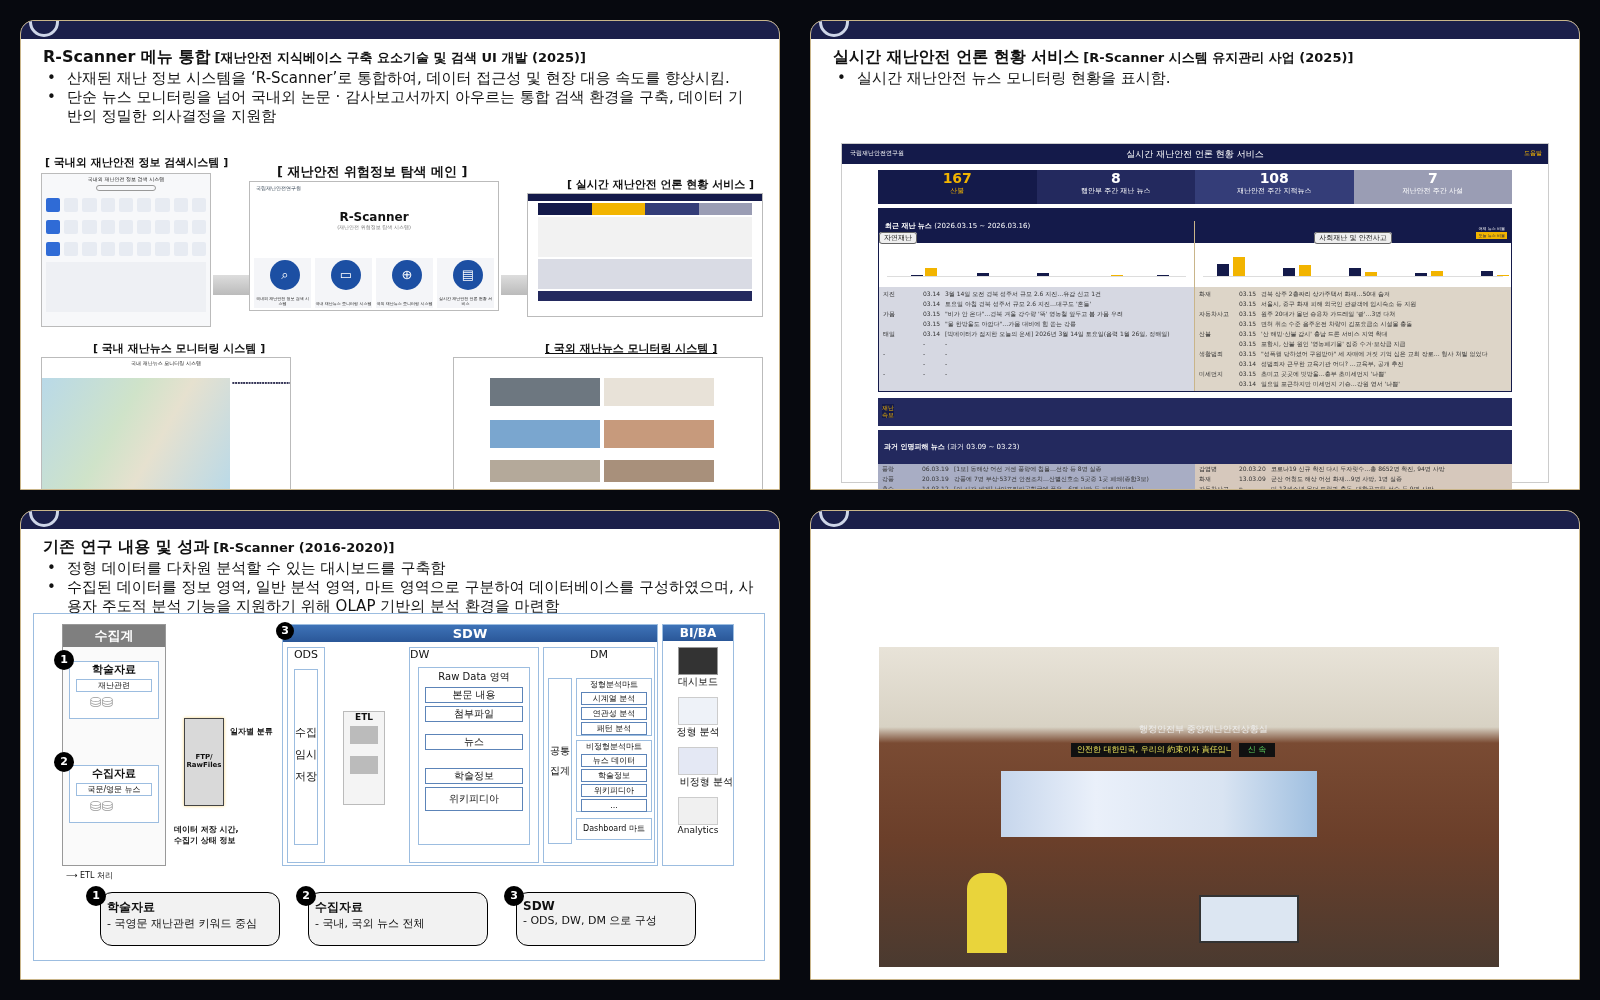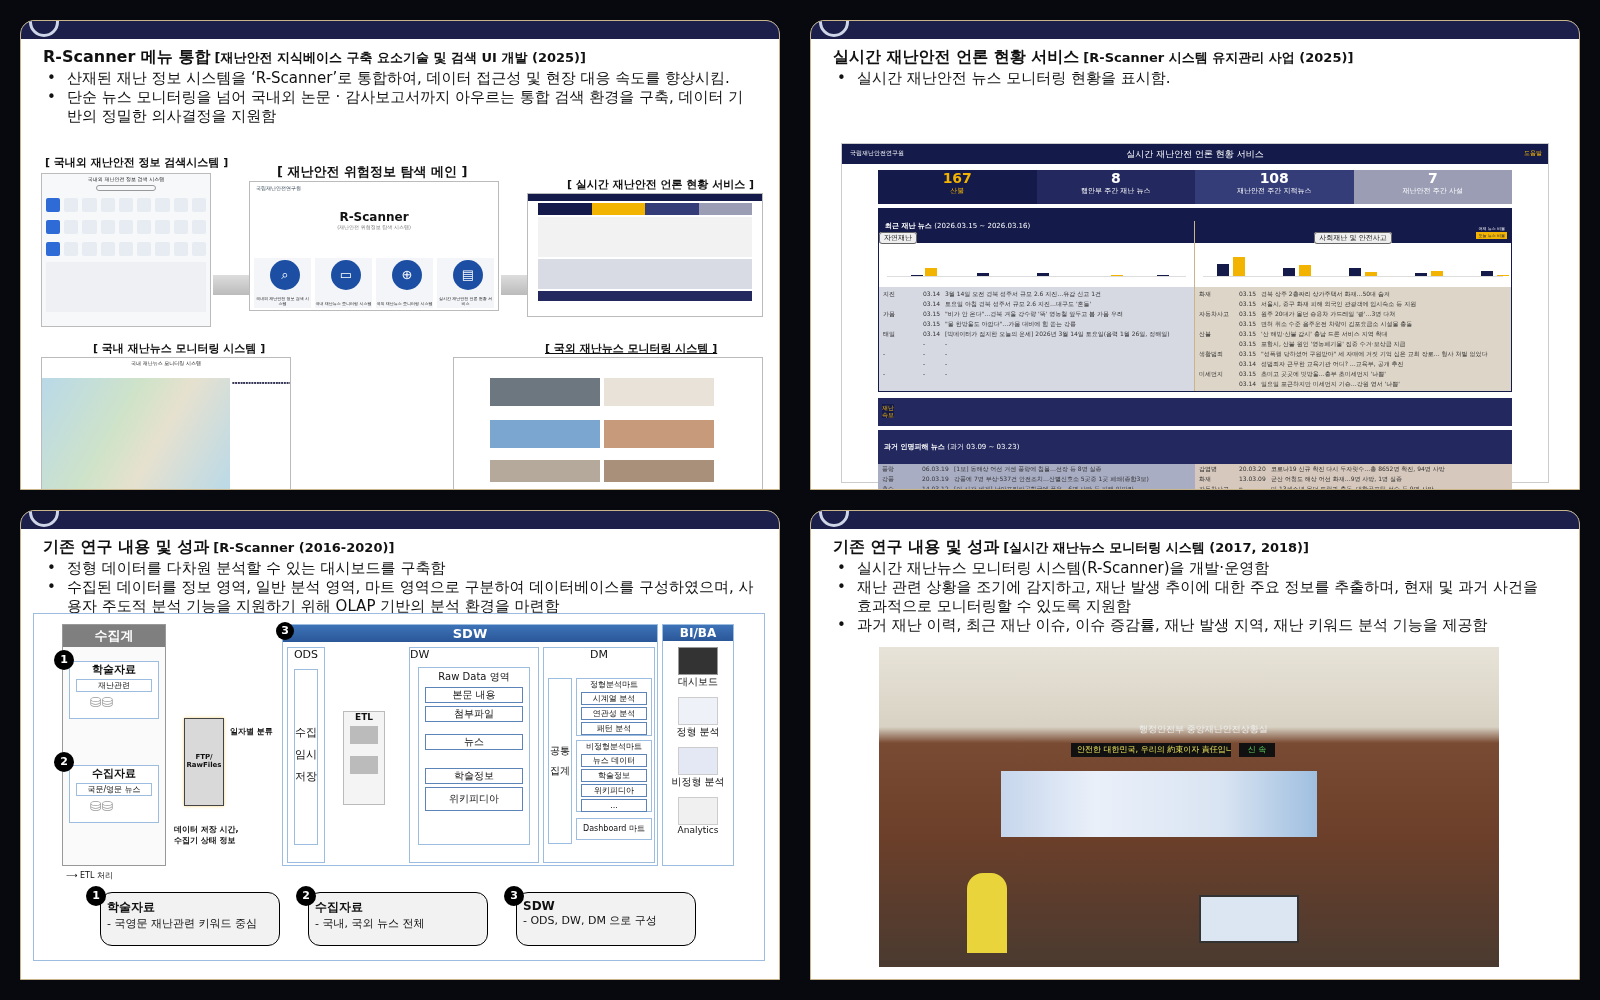--- a/index.html
+++ b/index.html
@@ -336,46 +336,40 @@
       </div>
       <span class="num" style="left:242px;top:8px;width:18px;height:18px;line-height:18px">3</span>
 
       <div style="position:absolute;left:628px;top:10px;width:72px;height:242px;border:1.5px solid #9cbde0">
         <div style="background:linear-gradient(#3e73b8,#2a5798);color:#fff;text-align:center;font-size:12px;font-weight:bold;padding:1px">BI/BA</div>
         <div style="margin:6px auto 0;width:40px;height:28px;background:#333;border:1px solid #999"></div>
         <div style="text-align:center;font-size:10px">대시보드</div>
         <div style="margin:8px auto 0;width:40px;height:28px;background:#eef2f8;border:1px solid #ccc"></div>
         <div style="text-align:center;font-size:10px">정형 분석</div>
         <div style="margin:8px auto 0;width:40px;height:28px;background:#e4e8f4;border:1px solid #ccc"></div>
-        <div style="text-align:center;font-size:10px">비정형 분석</div>
+        <div style="text-align:right;font-size:10px">비정형 분석</div>
         <div style="margin:8px auto 0;width:40px;height:28px;background:#f0f0f0;border:1px solid #ccc"></div>
         <div style="text-align:center;font-size:9px">Analytics</div>
       </div>
 
       <div class="note" style="left:66px;top:278px;width:180px;height:54px"><b>학술자료</b><span>- 국영문 재난관련 키워드 중심</span></div>
       <span class="num" style="left:52px;top:272px">1</span>
       <div class="note" style="left:274px;top:278px;width:180px;height:54px"><b>수집자료</b><span>- 국내, 국외 뉴스 전체</span></div>
       <span class="num" style="left:262px;top:272px">2</span>
       <div class="note" style="left:482px;top:278px;width:180px;height:54px"><b>SDW</b><span>-   ODS, DW, DM 으로 구성</span></div>
       <span class="num" style="left:470px;top:272px">3</span>
     </div>
   </div>
 </div>
 
 <div class="slide s4">
   <div class="topbar">
       <span class="logo"></span>
     </div>
   <div class="body">
-    <div class="title"><span>기존 연구 내용 및 성과</span><span class="sub">[실시간 재난뉴스 모니터링 시스템 (2017, 2018)]</span></div>
-    <ul class="bullets">
-      <li>실시간 재난뉴스 모니터링 시스템(R-Scanner)을 개발·운영함</li>
-      <li>재난 관련 상황을 조기에 감지하고, 재난 발생 추이에 대한 주요 정보를 추출하며, 현재 및 과거 사건을 효과적으로 모니터링할 수 있도록 지원함</li>
-      <li>과거 재난 이력, 최근 재난 이슈, 이슈 증감률, 재난 발생 지역, 재난 키워드 분석 기능을 제공함</li>
-    </ul>
     <div class="photo">
       <div style="position:absolute;left:260px;top:76px;font-size:9px;color:#eee">행정안전부 중앙재난안전상황실</div>
       <div style="position:absolute;left:192px;top:96px;width:160px;height:14px;background:#111;color:#e8e05a;font-size:8px;line-height:14px;padding-left:6px;white-space:nowrap;overflow:hidden">안전한 대한민국, 우리의 約束이자 責任입니</div>
       <div style="position:absolute;left:360px;top:96px;width:36px;height:14px;background:#111;color:#5fd35f;font-size:8px;line-height:14px;text-align:center">신 속</div>
       <div style="position:absolute;left:122px;top:124px;width:316px;height:66px;background:linear-gradient(90deg,#c6d6ec,#eaf0fa 30%,#d9e4f2 70%,#9fbfe0)"></div>
       <div style="position:absolute;left:320px;top:248px;width:100px;height:48px;background:#dce6f2;border:2px solid #333"></div>
       <div style="position:absolute;left:88px;top:226px;width:40px;height:80px;background:#e9d43b;border-radius:16px 16px 0 0"></div>
     </div>
   </div>
 </div>

